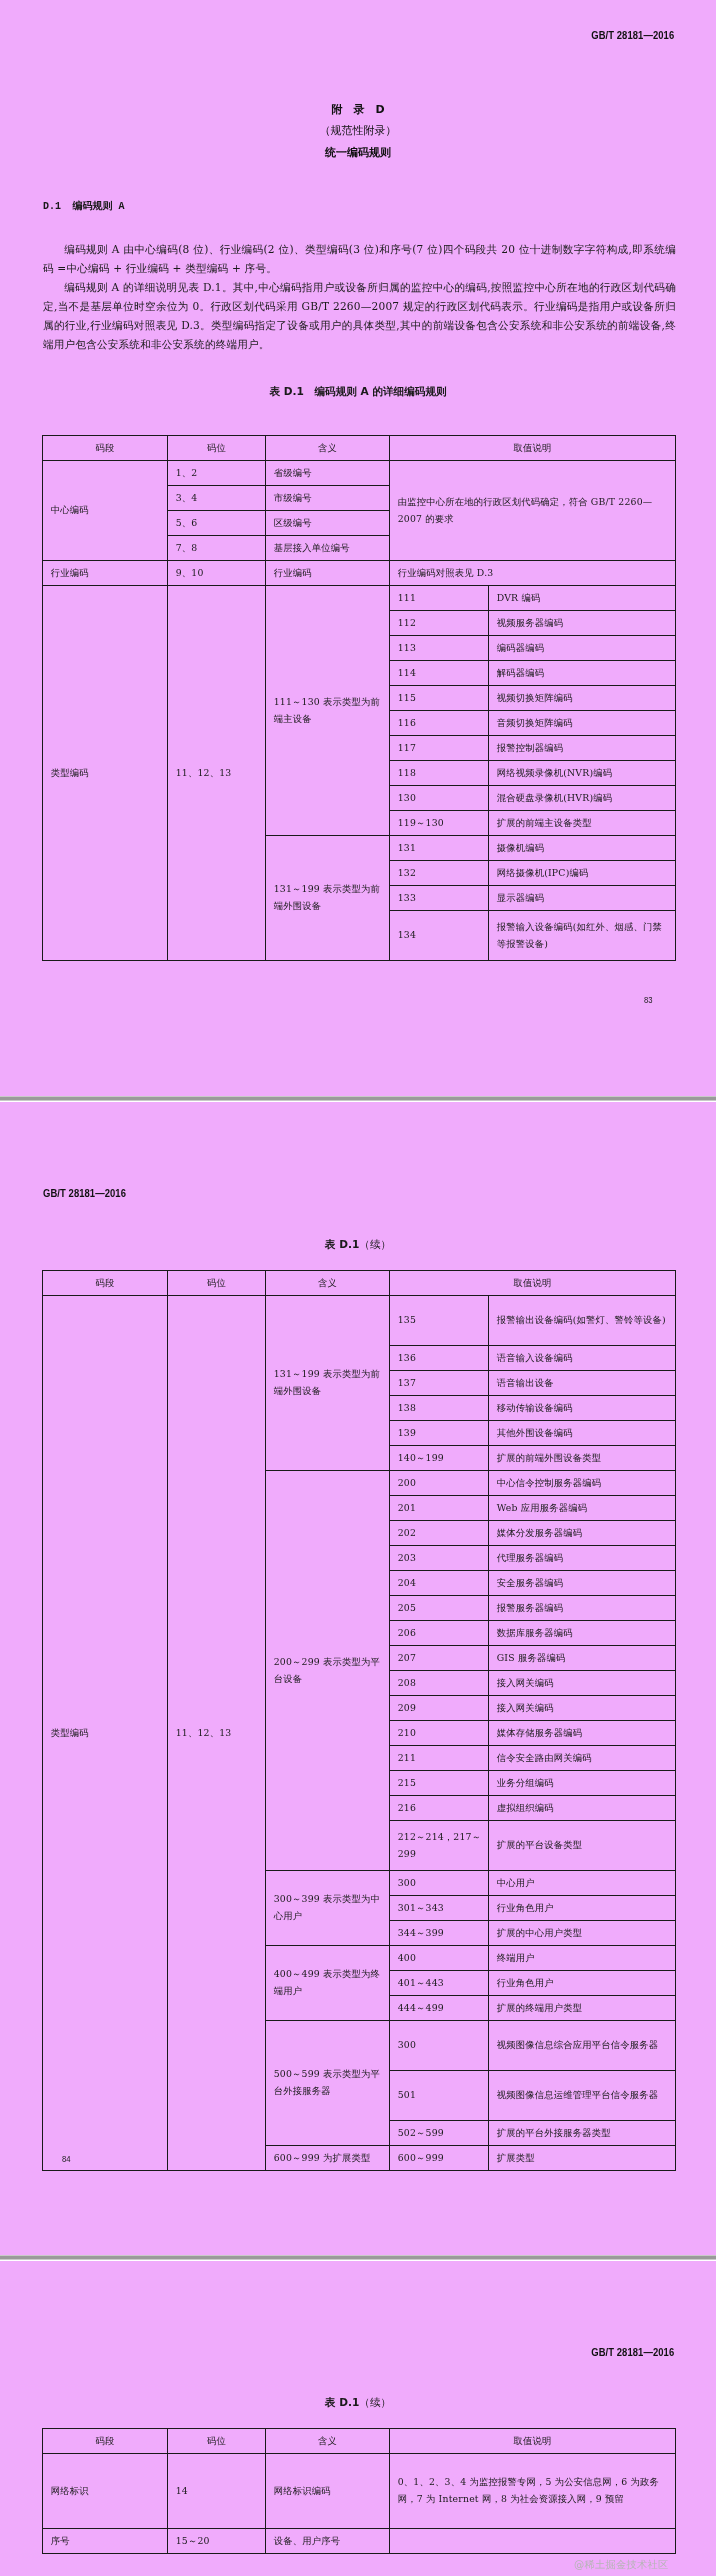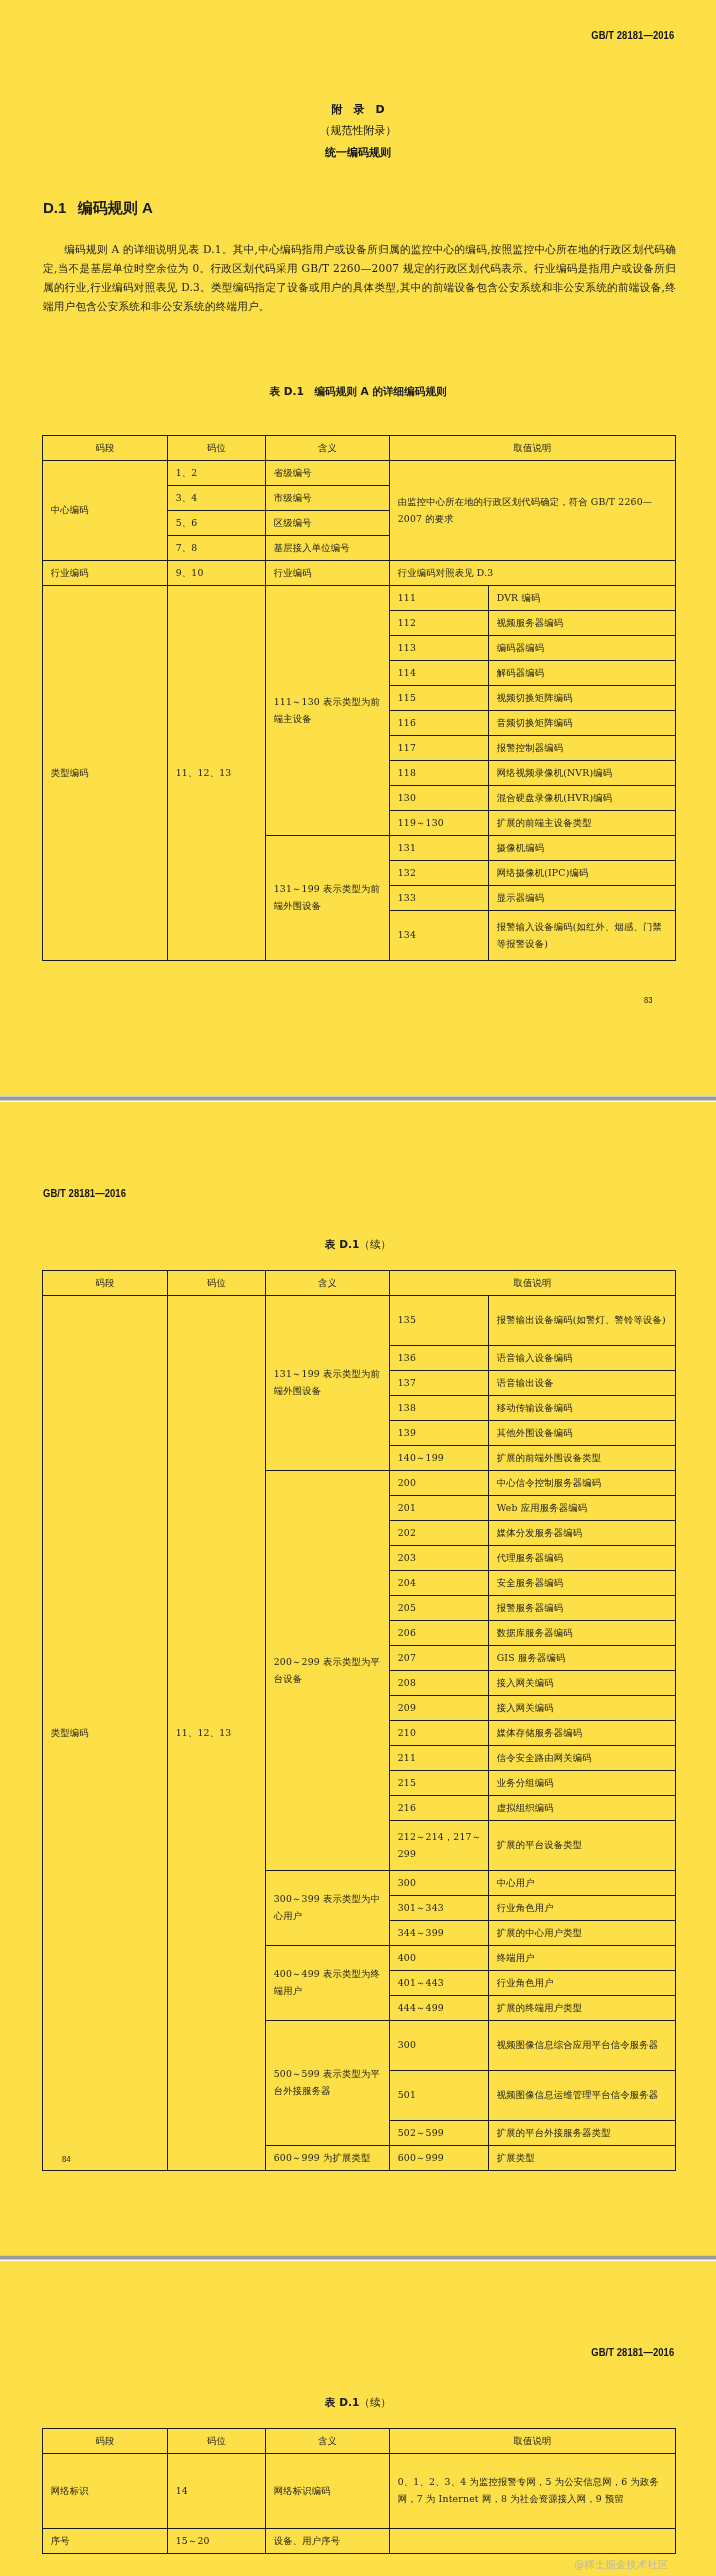--- a/index.html
+++ b/index.html
@@ -2,35 +2,35 @@
 <html style="font-size:10.2px"><head>
 <meta charset="utf-8">
 <style>
   * { box-sizing: border-box; margin: 0; padding: 0; }
   html, body { background: #ffffff; }
   body {
     width: 716px; height: 2576px; position: relative; overflow: hidden;
     font-family: "DejaVu Serif", "Liberation Serif", serif;
     color: #1a1a1a;
   }
-  .page { position: absolute; left: 0; width: 716px; background: #fde047; }
+  .page { position: absolute; left: 0; width: 716px; background: #f0abfc; }
   .hdr {
     position: absolute; font-family: "Liberation Sans", "DejaVu Sans", sans-serif;
     font-weight: bold; font-size: 11.5px; letter-spacing: 0.1px; color: #111;
     transform: scaleX(0.82); transform-origin: left center;
   }
   .hdr.right { transform-origin: right center; }
   .center-title {
     position: absolute; left: 0; width: 716px; text-align: center;
     font-family: "DejaVu Sans", "Liberation Sans", sans-serif; font-weight: bold;
     font-size: 11px; color: #111;
   }
   .h2 {
     position: absolute; left: 43px;
-    font-family: Liberation Sans, sans-serif; font-weight: bold; font-size: 15px;
+    font-family: Liberation Mono, monospace; font-weight: bold; font-size: 10px;
   }
   .h2 .num { margin-right: 11.5px; }
   .para {
     position: absolute; left: 43px; width: 633px;
     font-size: 10.6px; line-height: 19px; text-align: justify; letter-spacing: 0.2px;
   }
   .para p { text-indent: 2em; }
   .tbl-title {
     position: absolute; left: 0; width: 716px; text-align: center;
     font-family: "DejaVu Sans", "Liberation Sans", sans-serif; font-weight: bold; font-size: 10.6px;
@@ -79,20 +79,21 @@
 
   <div class="center-title" style="top:102px;">附　录　D</div>
   <div class="center-title" style="top:123px;font-weight:normal;">（规范性附录）</div>
   <div class="center-title" style="top:145px;">统一编码规则</div>
 
   <div class="h2" style="top:199px;">
     <span class="num">D.1</span><span>编码规则 A</span>
   </div>
 
   <div class="para" style="top:240px;">
+    <p>编码规则 A 由中心编码(8 位)、行业编码(2 位)、类型编码(3 位)和序号(7 位)四个码段共 20 位十进制数字字符构成,即系统编码 =中心编码 + 行业编码 + 类型编码 + 序号。</p>
     <p>编码规则 A 的详细说明见表 D.1。其中,中心编码指用户或设备所归属的监控中心的编码,按照监控中心所在地的行政区划代码确定,当不是基层单位时空余位为 0。行政区划代码采用 GB/T 2260—2007 规定的行政区划代码表示。行业编码是指用户或设备所归属的行业,行业编码对照表见 D.3。类型编码指定了设备或用户的具体类型,其中的前端设备包含公安系统和非公安系统的前端设备,终端用户包含公安系统和非公安系统的终端用户。</p>
   </div>
 
   <div class="tbl-title" style="top:385px;">表 D.1　编码规则 A 的详细编码规则</div>
 
   <table class="spec" style="top:435px;">
     <colgroup>
       <col style="width:125px">
         <col style="width:98px">
         <col style="width:124px">

